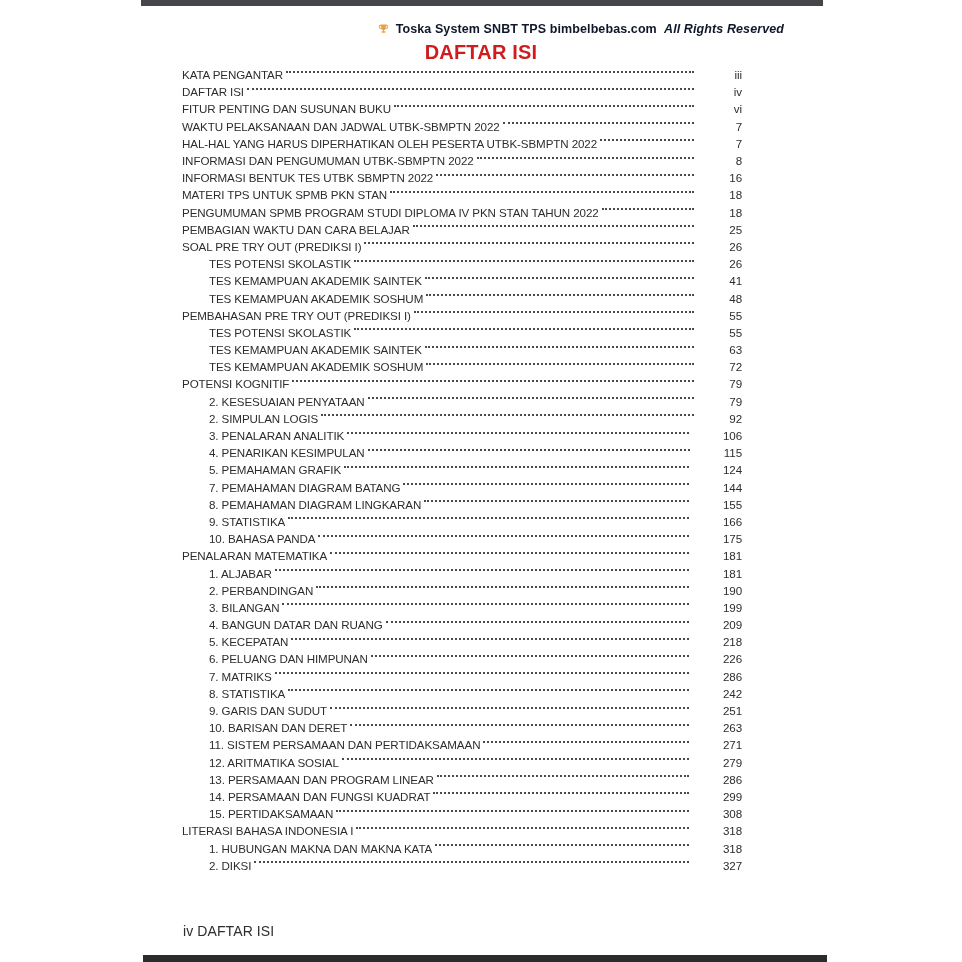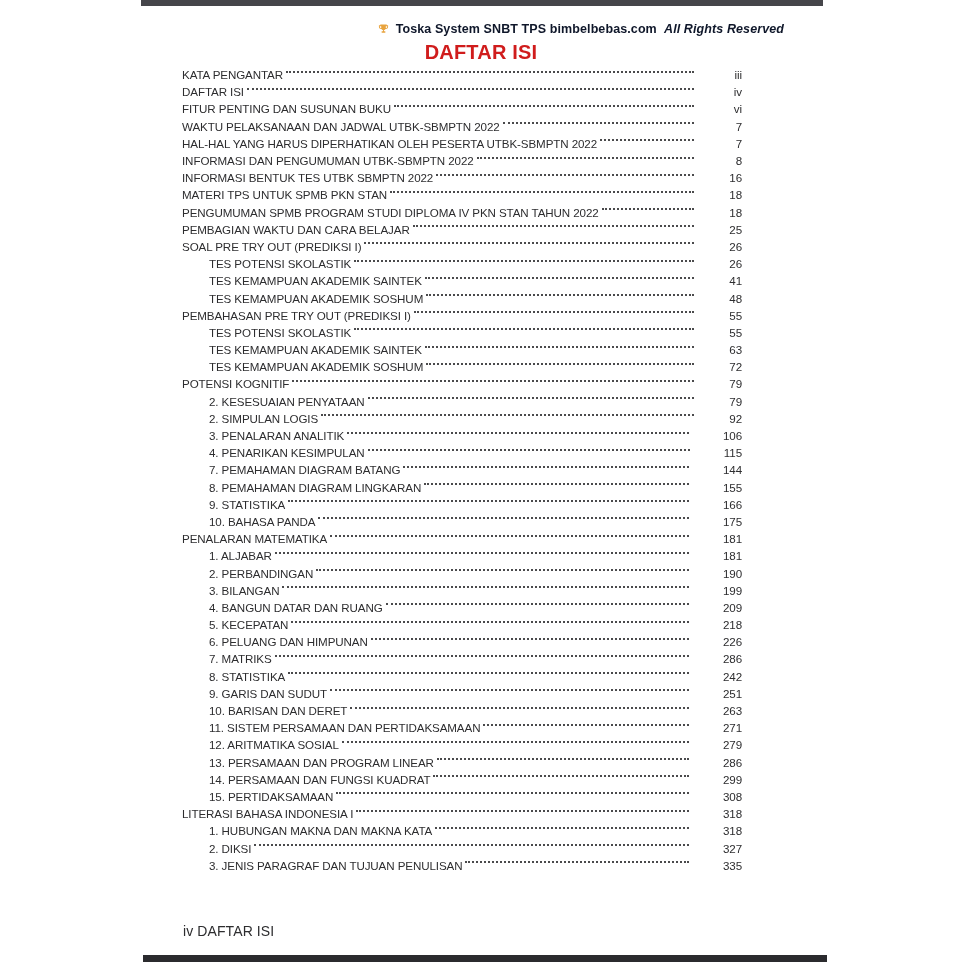--- a/index.html
+++ b/index.html
@@ -219,20 +219,25 @@
         <span class="toc-label">3. PENALARAN ANALITIK</span>
         <span class="dot-leader"></span>
         <span class="toc-page">106</span>
       </div>
       <div class="toc-row lvl1">
         <span class="toc-label">4. PENARIKAN KESIMPULAN</span>
         <span class="dot-leader"></span>
         <span class="toc-page">115</span>
       </div>
       <div class="toc-row lvl1">
+        <span class="toc-label">5. PEMAHAMAN GRAFIK</span>
+        <span class="dot-leader"></span>
+        <span class="toc-page">124</span>
+      </div>
+      <div class="toc-row lvl1">
         <span class="toc-label">7. PEMAHAMAN DIAGRAM BATANG</span>
         <span class="dot-leader"></span>
         <span class="toc-page">144</span>
       </div>
       <div class="toc-row lvl1">
         <span class="toc-label">8. PEMAHAMAN DIAGRAM LINGKARAN</span>
         <span class="dot-leader"></span>
         <span class="toc-page">155</span>
       </div>
       <div class="toc-row lvl1">
@@ -333,24 +338,19 @@
       <div class="toc-row lvl1">
         <span class="toc-label">1. HUBUNGAN MAKNA DAN MAKNA KATA</span>
         <span class="dot-leader"></span>
         <span class="toc-page">318</span>
       </div>
       <div class="toc-row lvl1">
         <span class="toc-label">2. DIKSI</span>
         <span class="dot-leader"></span>
         <span class="toc-page">327</span>
       </div>
-      <div class="toc-row lvl1">
-        <span class="toc-label">3. JENIS PARAGRAF DAN TUJUAN PENULISAN</span>
-        <span class="dot-leader"></span>
-        <span class="toc-page">335</span>
-      </div>
     </div>
 
   <div class="footer-line">iv DAFTAR ISI</div>
 
   <div class="edge-bar bottom"></div>
 
 </div>
 
 </body></html>

